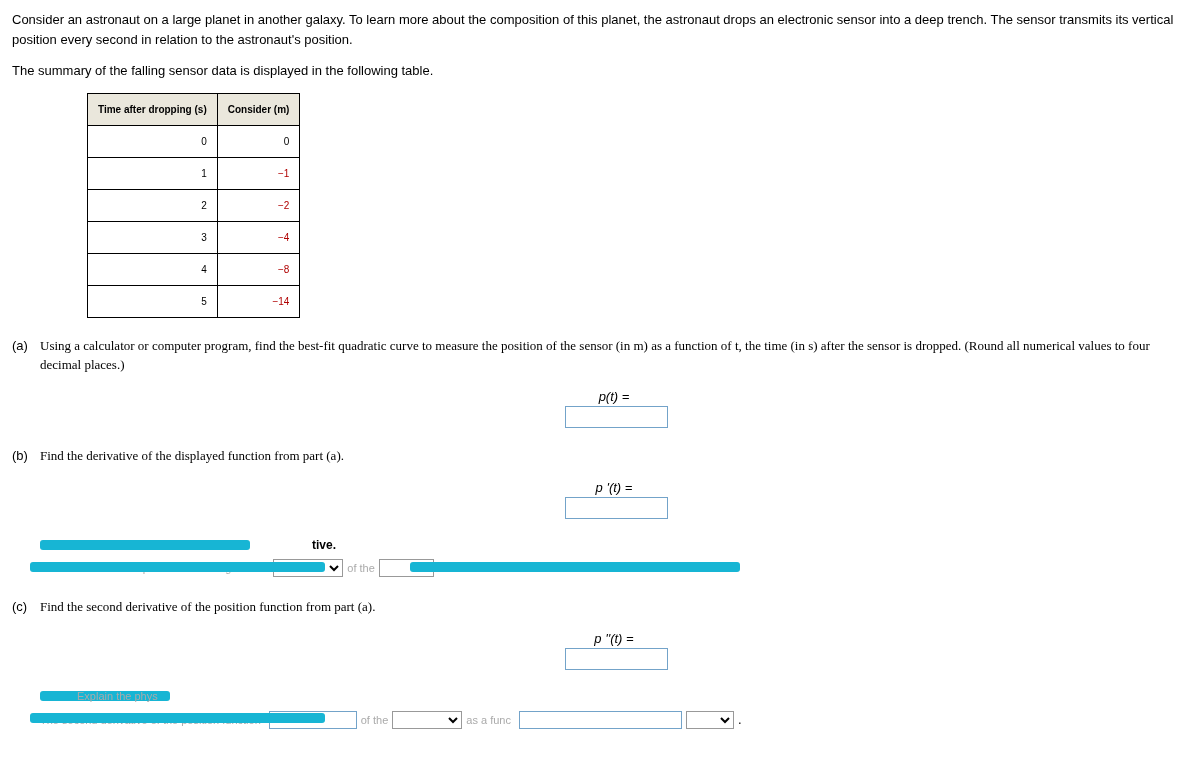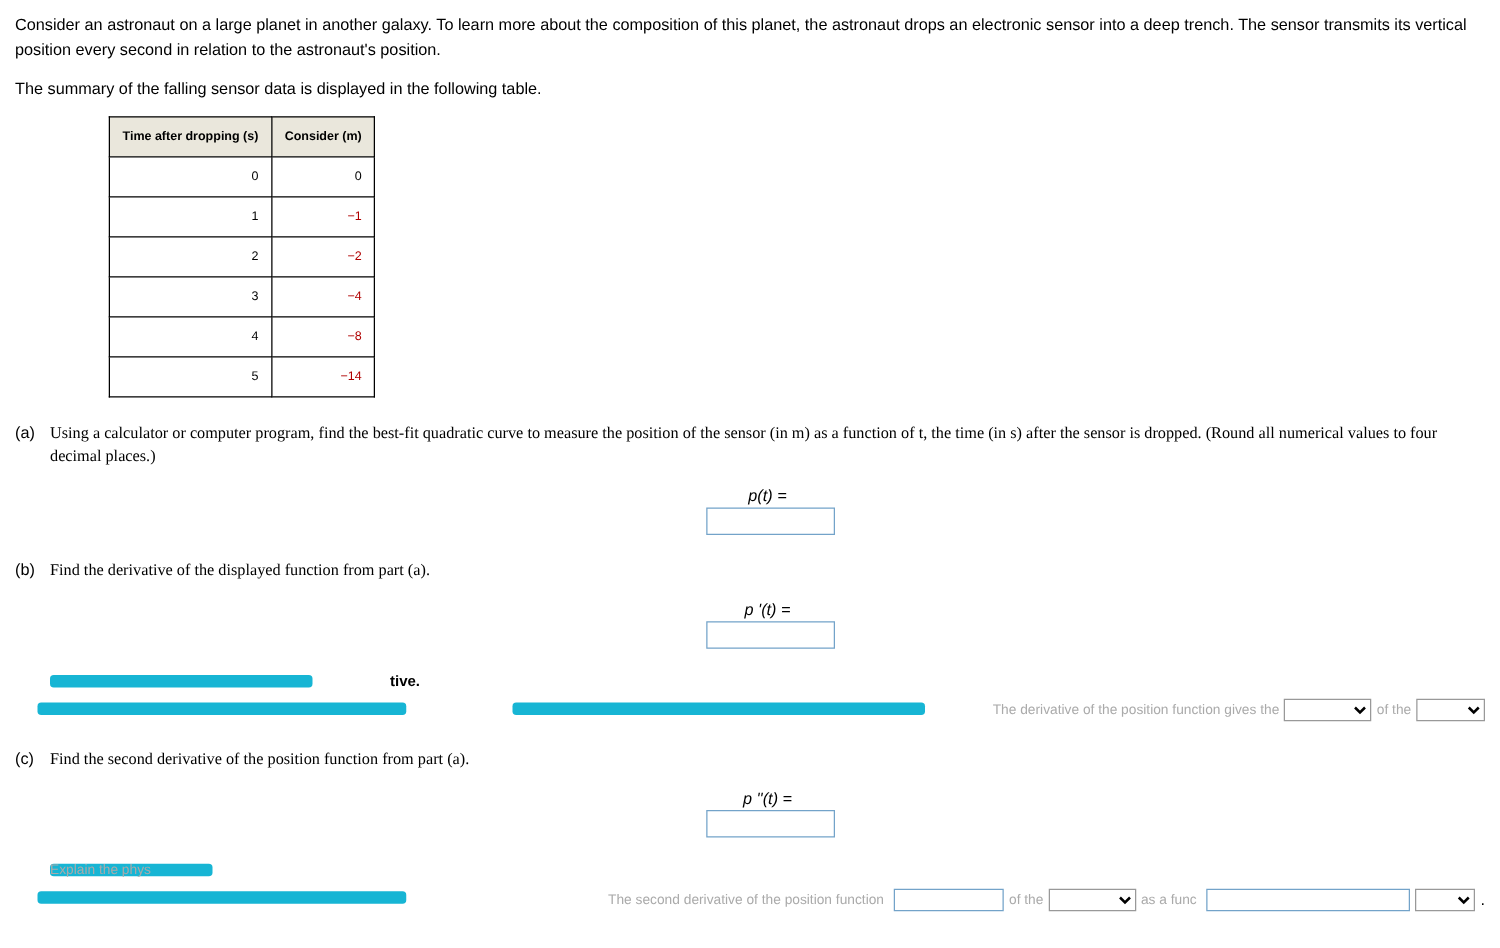--- a/index.html
+++ b/index.html
@@ -100,21 +100,20 @@
     font-size: 11px;
     letter-spacing: 0px;
   }
   .sub-row {
     margin-left: 28px;
     display:flex;
     align-items:center;
     gap:4px;
     font-size:11px;
     color:#888;
-    justify-content:flex-end;
   }
   .it { font-style: italic; }
 </style>
 </head>
 <body>
 
 <div class="problem-text">Consider an astronaut on a large planet in another galaxy. To learn more about the composition of this planet, the astronaut drops an electronic sensor into a deep trench. The sensor transmits its vertical position every second in relation to the astronaut's position.</div>
 <div class="problem-text">The summary of the falling sensor data is displayed in the following table.</div>
 
 <table class="data">
@@ -193,21 +192,21 @@
   <div class="part-label">(c)</div>
   <div class="part-body">Find the second derivative of the position function from part (a).</div>
 </div>
 <div class="inline-eq">
   <span class="it">p ''(t) =</span>
   <input class="answer" type="text" style="">
 </div>
 
 <div class="strike-line">
   <div class="highlight" style="width:130px;"></div>
-  <span class="faded-text" style="position:relative;">Explain the phys</span>
+  <span class="faded-text" style="position:relative;margin-left:37px;">Explain the phys</span>
 </div>
 
 <div class="sub-row" style="position:relative; flex-wrap:nowrap;">
   <span class="faded-text">The second derivative of the position function</span>
   <div style="position:absolute; left:-10px; top:3px; width:295px; height:10px; background:#17b5d4; border-radius:3px; pointer-events:none;"></div>
   <input class="answer" style="width: 80px; height: 16px;" type="text">
   <span class="faded-text">of the</span>
   <select class="inline"><option></option></select>
   <span class="faded-text">as a func</span>
   <input class="answer wide" style="height: 16px;" type="text">

